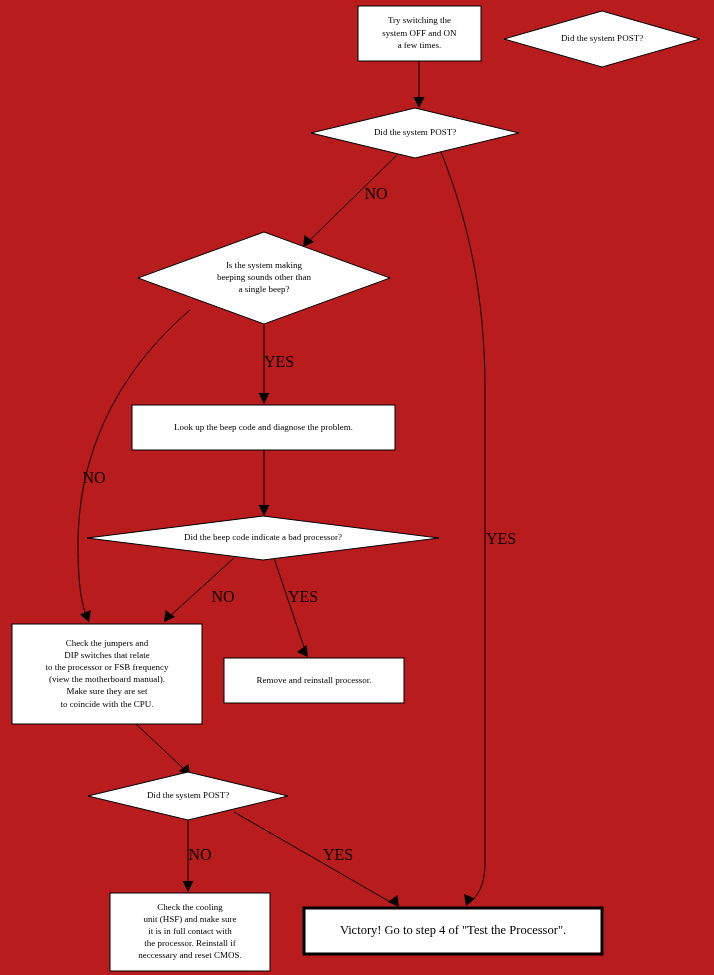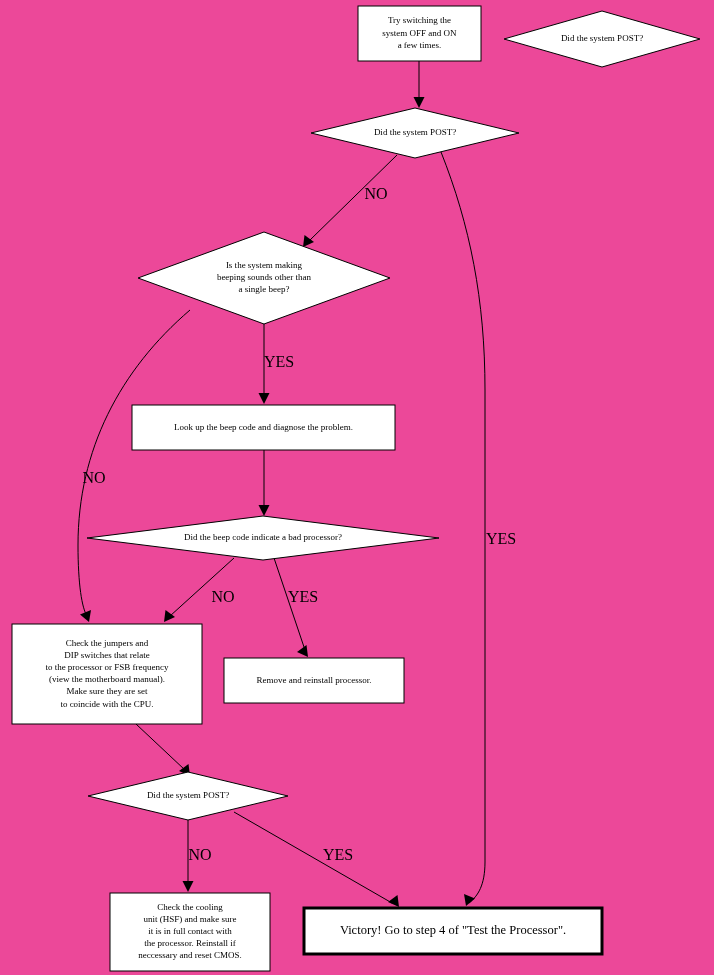--- a/index.html
+++ b/index.html
@@ -4,21 +4,21 @@
 <style>
   html, body {
     margin: 0;
     padding: 0;
     background: #ffffff;
   }
   #flowchart-root {
     position: relative;
     width: 714px;
     height: 975px;
-    background: #ec4899;
+    background: #b91c1c;
     font-family: "Liberation Serif", serif;
     overflow: hidden;
   }
   svg.chart-canvas {
     display: block;
     width: 714px;
     height: 975px;
   }
   .node-shape {
     fill: #ffffff;

